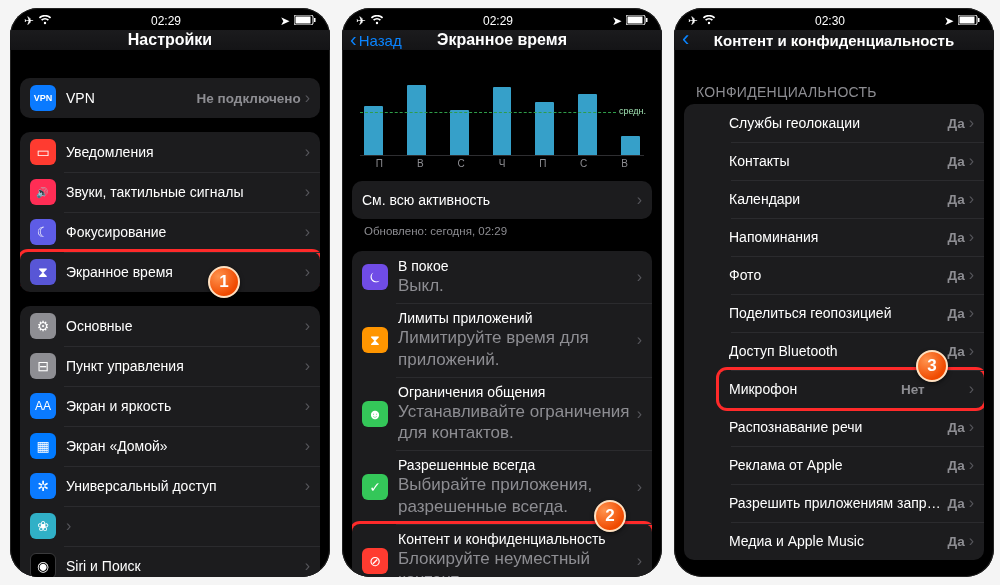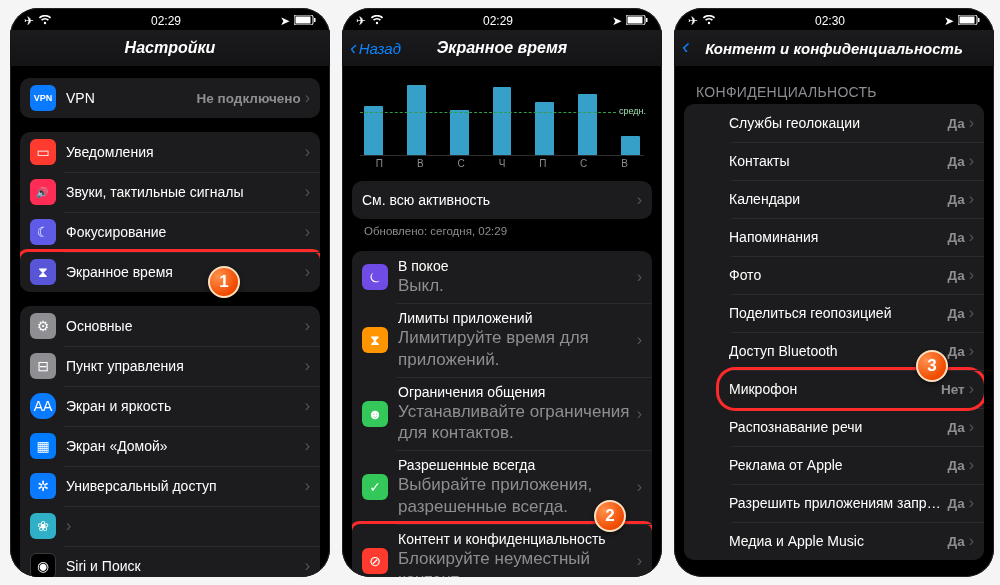--- a/index.html
+++ b/index.html
@@ -36,28 +36,27 @@
     color: #fff;
     font-size: 12px;
     font-weight: 500;
   }
   .sb-left { display:flex; align-items:center; gap:4px; }
   .sb-right { display:flex; align-items:center; gap:4px; }
   .sb-icon { display:inline-block; }
 
   
   .navbar {
-    height: 36px;
+    height: 20px;
     display: flex;
     align-items: center;
     justify-content: center;
     position: relative;
     color: #fff;
     background: linear-gradient(#1b1b1d,#141416);
-    font-style: italic;
   }
   .nav-title { font-size: 16px; font-weight: 600; }
   .nav-back {
     position: absolute; left: 8px; top: 0; bottom: 0;
     display: flex; align-items: center;
     color: #0a84ff; font-size: 15px;
     gap: 2px;
   }
   .nav-back-chevron { font-size: 20px; line-height: 1; margin-top:-2px; }
   .nav-back-only { font-size:22px; }
@@ -257,21 +256,21 @@
             <span class="chevron">›</span>
           </div>
           <div class="cell">
             <div class="icon bg-gray">⊟</div>
             <div class="body">
               <div class="label">Пункт управления</div>
             </div>
             <span class="chevron">›</span>
           </div>
           <div class="cell">
-            <div class="icon bg-blue" style="font-size: 14px; border-radius: 11px;">AA</div>
+            <div class="icon bg-blue" style="font-size: 12px;">AA</div>
             <div class="body">
               <div class="label">Экран и яркость</div>
             </div>
             <span class="chevron">›</span>
           </div>
           <div class="cell">
             <div class="icon bg-grid">▦</div>
             <div class="body">
               <div class="label">Экран «Домой»</div>
             </div>
@@ -488,21 +487,21 @@
             <span class="value">Да</span>
             <span class="chevron">›</span>
           </div>
           <div class="cell noicon">
             <div class="body">
               <div class="label">Доступ Bluetooth</div>
             </div>
             <span class="value">Да</span>
             <span class="chevron">›</span>
           </div>
-          <div class="cell noicon" style="box-shadow: rgb(255, 42, 42) 0px 0px 0px 3px; border-radius: 16px; z-index: 5;">
+          <div class="cell noicon" style="box-shadow: rgb(255, 42, 42) 0px 0px 0px 3px; border-radius: 8px; z-index: 5; gap: 40px;">
             <div class="body">
               <div class="label">Микрофон</div>
             </div>
             <span class="value">Нет</span>
             <span class="chevron">›</span>
           </div>
           <div class="cell noicon">
             <div class="body">
               <div class="label">Распознавание речи</div>
             </div>

